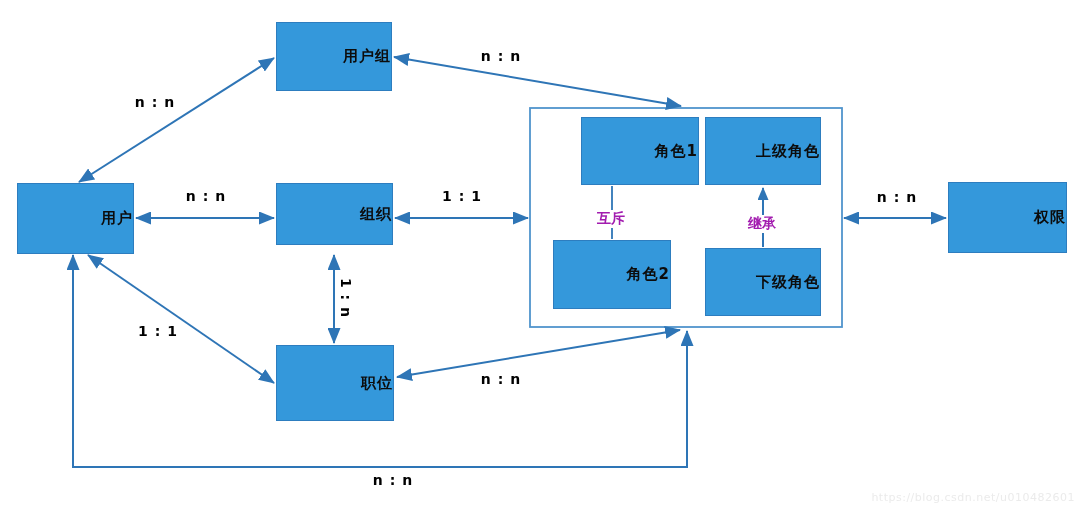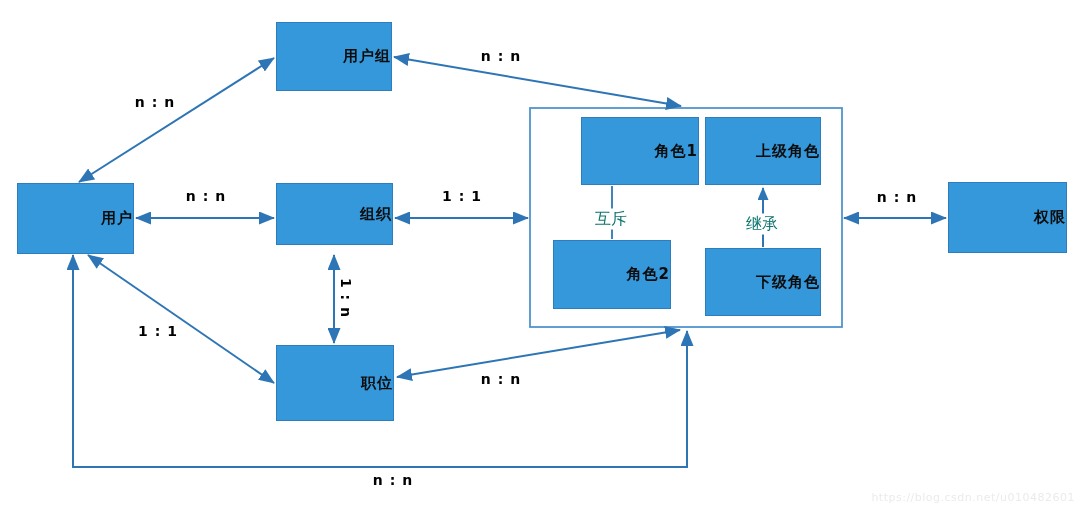--- a/index.html
+++ b/index.html
@@ -23,21 +23,21 @@
   .edge-label{
     position:absolute;
     transform:translate(-50%,-50%);
     font-size:14px;font-weight:bold;color:#000;
     white-space:nowrap;letter-spacing:1px;
   }
   .edge-label.rot{transform:translate(-50%,-50%) rotate(90deg);}
   .inner-label{
     position:absolute;
     transform:translate(-50%,-50%);
-    font-size:16px;font-weight:normal;color:#0f766e;
+    font-size:14px;font-weight:bold;color:#a21caf;
     background:#ffffff;padding:0 3px;white-space:nowrap;
   }
   .watermark{
     position:absolute;
     right:5px;bottom:4px;
     font-size:11px;color:#ebebeb;letter-spacing:0.5px;
   }
 </style>
 </head>
 <body>

